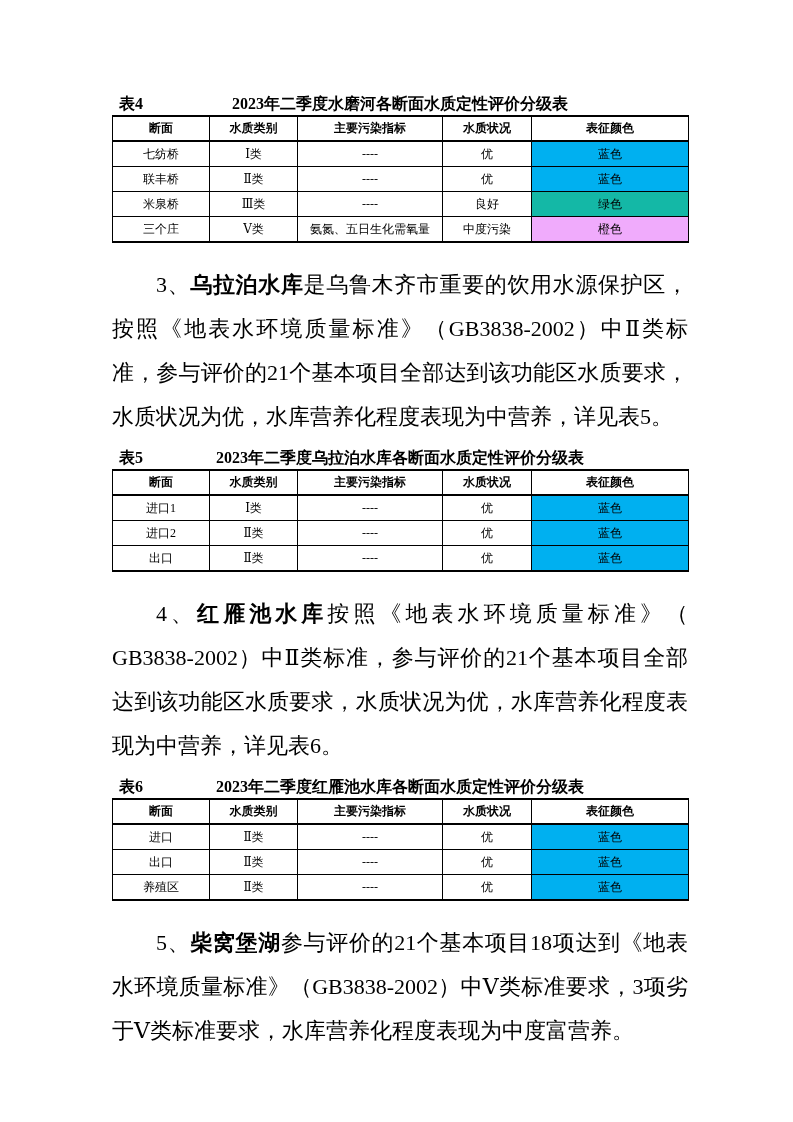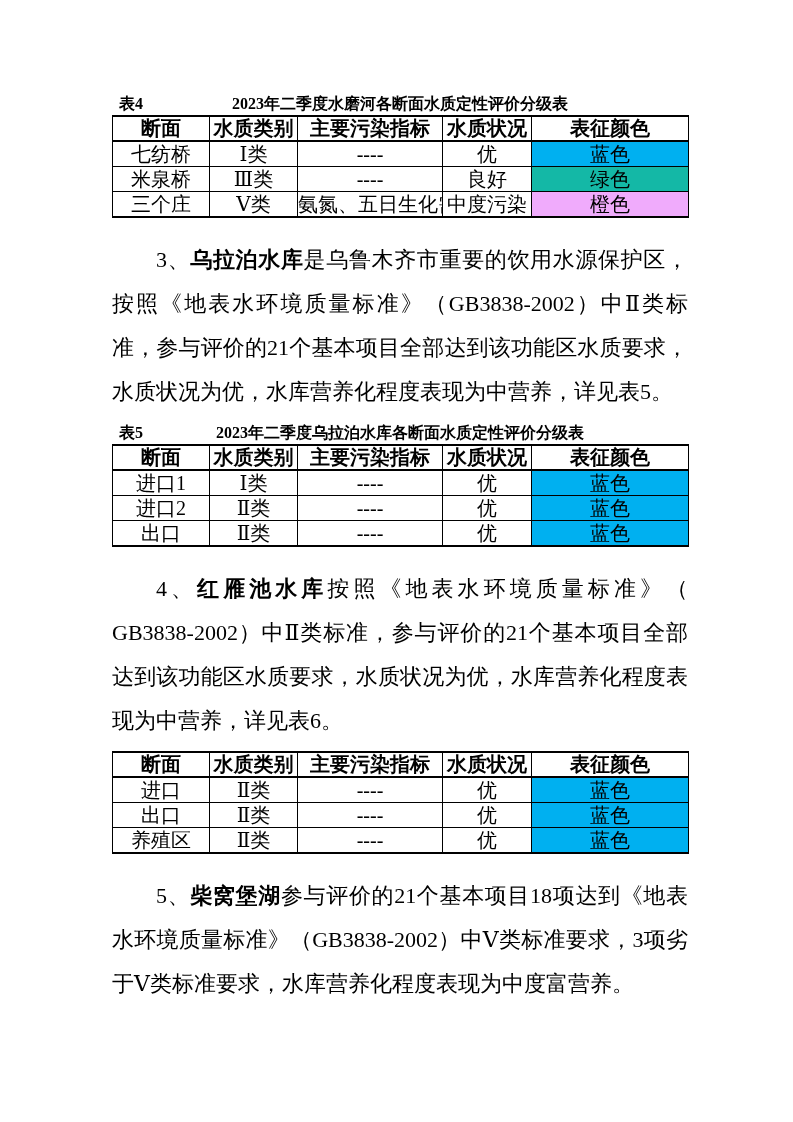--- a/index.html
+++ b/index.html
@@ -32,21 +32,21 @@
     position: absolute;
     left: 7px;
     top: 0;
     font-weight: bold;
   }
   
   table.wq {
     border-collapse: collapse;
     table-layout: fixed;
     width: 576px;
-    font-size: 20px;
+    font-size: 12px;
     border-top: 2px solid #000;
     border-bottom: 2px solid #000;
     padding-left: 16px;
   }
   table.wq th, table.wq td {
     border: 1px solid #000;
     text-align: center;
     vertical-align: middle;
     padding: 0;
     height: 24px;
@@ -104,20 +104,27 @@
         </thead>
         <tbody>
           <tr>
             <td>七纺桥</td>
             <td>Ⅰ类</td>
             <td>----</td>
             <td>优</td>
             <td style="background-color: rgb(0, 176, 240);">蓝色</td>
           </tr>
           <tr>
+            <td>联丰桥</td>
+            <td>Ⅱ类</td>
+            <td>----</td>
+            <td>优</td>
+            <td style="background-color: rgb(0, 176, 240);">蓝色</td>
+          </tr>
+          <tr>
             <td>米泉桥</td>
             <td>Ⅲ类</td>
             <td>----</td>
             <td>良好</td>
             <td style="background-color: #14b8a6;">绿色</td>
           </tr>
           <tr>
             <td>三个庄</td>
             <td>Ⅴ类</td>
             <td>氨氮、五日生化需氧量</td>
@@ -178,20 +185,24 @@
           </tr>
         </tbody>
       </table>
     </div>
 
     <p class="para">
       <span>4、</span><span class="bold-name">红雁池水库</span><span>按照《地表水环境质量标准》（ GB3838-2002）中Ⅱ类标准，参与评价的21个基本项目全部达到该功能区水质要求，水质状况为优，水库营养化程度表现为中营养，详见表6。</span>
     </p>
 
     <div class="tbl-block">
+      <div class="caption">
+        <span class="cap-label">表6</span>
+        <span class="cap-title">2023年二季度红雁池水库各断面水质定性评价分级表</span>
+      </div>
       <table class="wq">
         <colgroup>
             <col style="width:97px">
             <col style="width:88px">
             <col style="width:145px">
             <col style="width:89px">
             <col style="width:157px">
           </colgroup>
         <thead>
           <tr>

